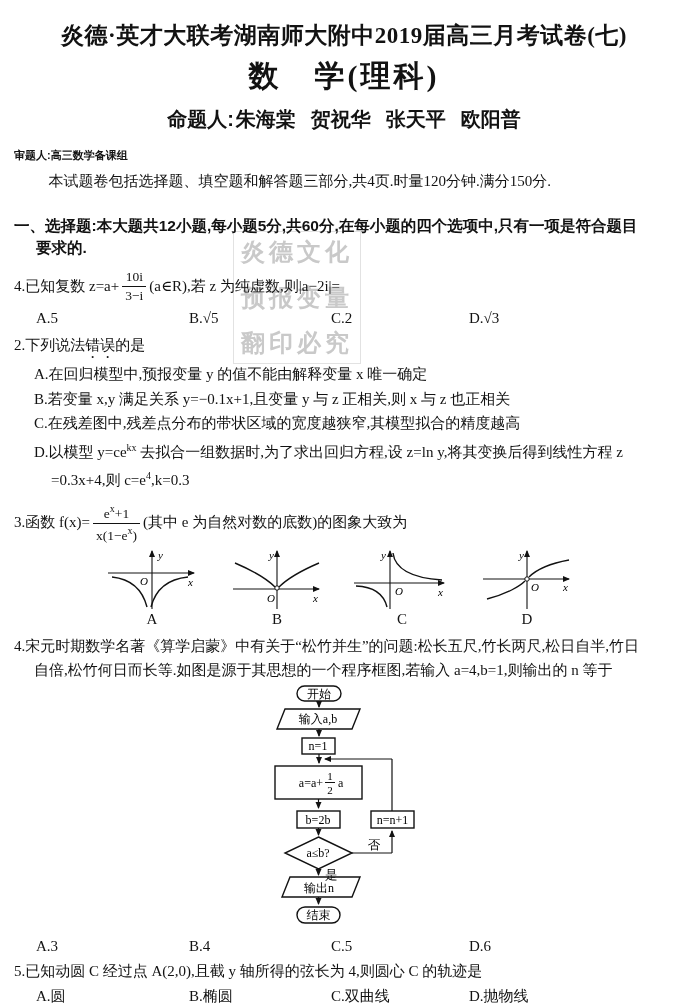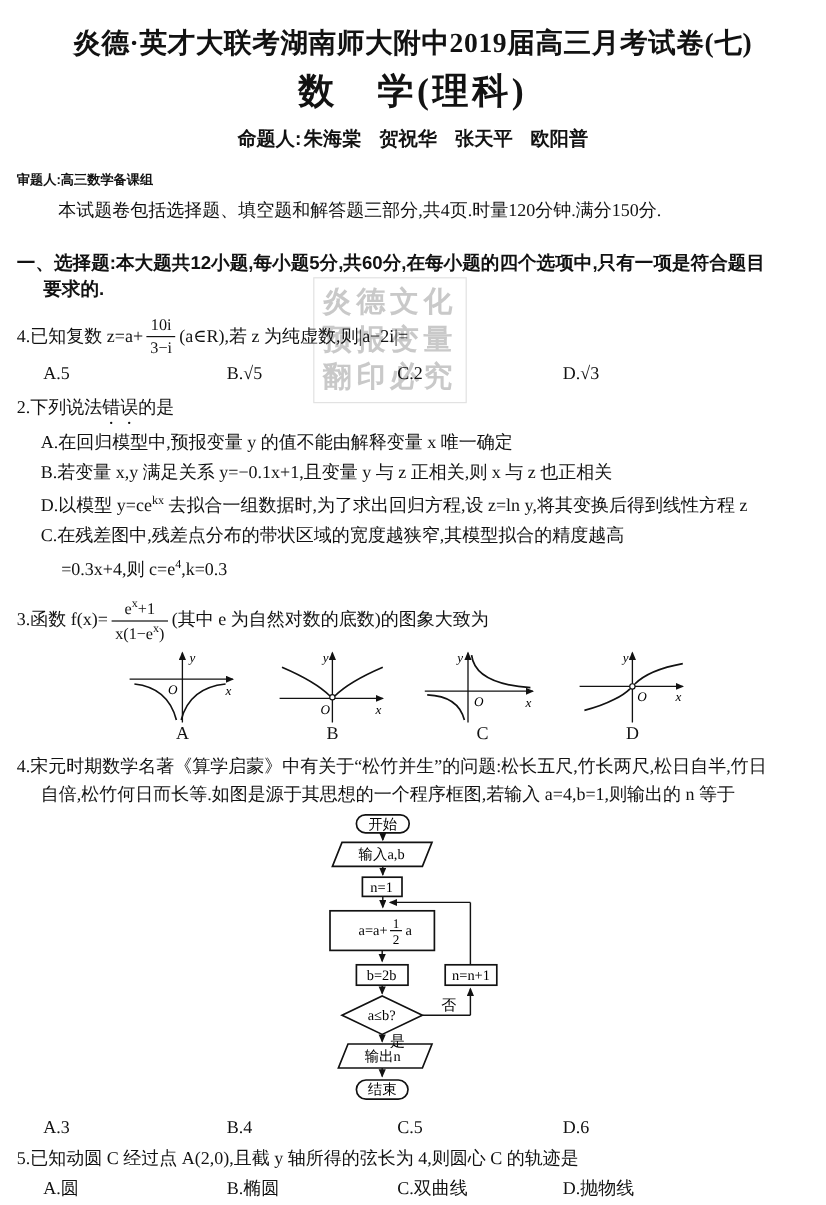--- a/index.html
+++ b/index.html
@@ -4,31 +4,31 @@
 <style>
   html,body{margin:0;padding:0;}
   body{
     width:688px;height:1004px;background:#ffffff;overflow:hidden;position:relative;
     font-family:"Liberation Serif","DejaVu Serif",serif;color:#121212;
   }
   .page{position:relative;padding:20px 14px 0;box-sizing:border-box;}
   .content{position:relative;z-index:1;}
   
   .watermark{
-    position:absolute;left:233px;top:231px;width:128px;height:105px;
+    position:absolute;left:233px;top:231px;width:128px;height:133px;
     border:1px solid #e2e2e2;z-index:0;display:flex;flex-direction:column;
-    justify-content:space-between;align-items:center;padding:8px 0;box-sizing:border-box;margin-left:28px;
+    justify-content:space-between;align-items:center;padding:8px 0;box-sizing:border-box;
   }
   .watermark span{
     color:#c9c9c9;font-size:24px;font-weight:bold;letter-spacing:4px;
     font-family:"Liberation Sans","DejaVu Sans",sans-serif;line-height:1;
   }
   .title{text-align:center;font-size:23px;font-weight:bold;margin:0;letter-spacing:0.5px;white-space:nowrap;}
   .subject{text-align:center;font-size:30px;font-weight:bold;margin:5px 0 0;letter-spacing:3px;}
-  .setters{text-align:center;font-size:16px;font-weight:bold;margin-top:9px;
+  .setters{text-align:center;font-size:20px;font-weight:bold;margin-top:9px;
     font-family:"Liberation Sans","DejaVu Sans",sans-serif;}
   .setters .name{margin-left:15px;}
   .reviewers{text-align:left;font-size:11px;font-weight:bold;margin-top:15px;
     font-family:"Liberation Sans","DejaVu Sans",sans-serif;}
   .exam-info{font-size:15px;margin-top:9px;text-indent:2.3em;}
   .sec-heading{margin-top:24px;font-size:15.5px;font-weight:bold;line-height:22px;
     font-family:"Liberation Sans","DejaVu Sans",sans-serif;}
   .sec-heading .l2{padding-left:22px;}
   .q{font-size:15px;margin-top:9px;}
   .qline{display:flex;align-items:center;flex-wrap:nowrap;white-space:pre;}
@@ -95,24 +95,24 @@
       <span class="opt"><span>B.</span><span>√5</span></span>
       <span class="opt"><span>C.</span><span>2</span></span>
       <span class="opt"><span>D.</span><span>√3</span></span>
     </div>
 
     <div class="q">
       <span>2.下列说法</span><span class="em-under">错误</span><span>的是</span>
     </div>
     <div class="subopt">A.在回归模型中,预报变量 y 的值不能由解释变量 x 唯一确定</div>
     <div class="subopt">B.若变量 x,y 满足关系 y=−0.1x+1,且变量 y 与 z 正相关,则 x 与 z 也正相关</div>
+    <div class="subopt">C.在残差图中,残差点分布的带状区域的宽度越狭窄,其模型拟合的精度越高</div>
     <div class="subopt">
       <span>D.以模型 y=ce</span><sup>kx</sup><span> 去拟合一组数据时,为了求出回归方程,设 z=ln y,将其变换后得到线性方程 z</span>
     </div>
-    <div class="subopt">C.在残差图中,残差点分布的带状区域的宽度越狭窄,其模型拟合的精度越高</div>
     <div class="subopt cont">
       <span>=0.3x+4,则 c=e</span><sup>4</sup><span>,k=0.3</span>
     </div>
 
     <div class="q qline">
       <span>3.函数 f(x)=</span><span class="frac"><span class="num"><span>e</span><sup>x</sup><span>+1</span></span><span class="den"><span>x(1−e</span><sup>x</sup><span>)</span></span></span><span>(其中 e 为自然对数的底数)的图象大致为</span>
     </div>
 
     <div class="graphs">
 

